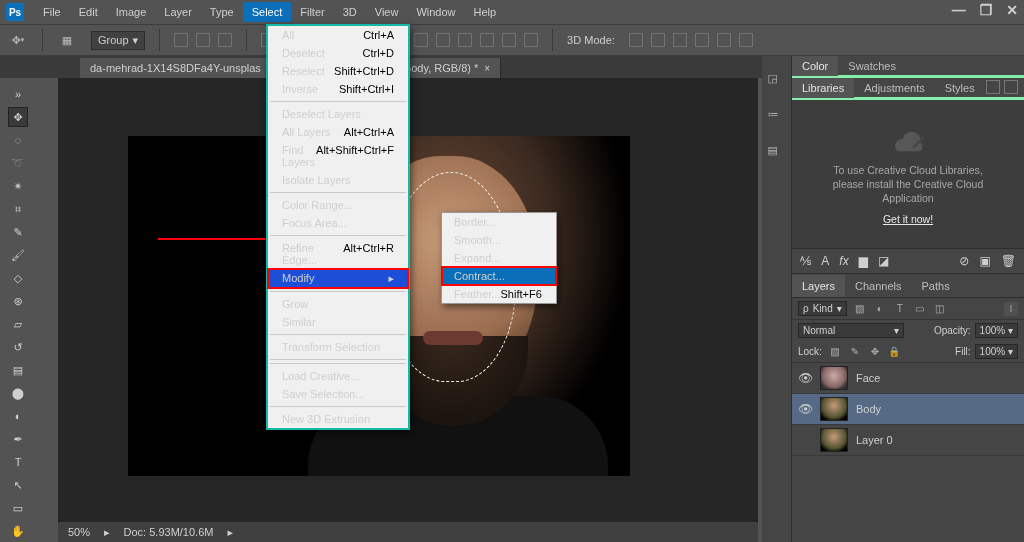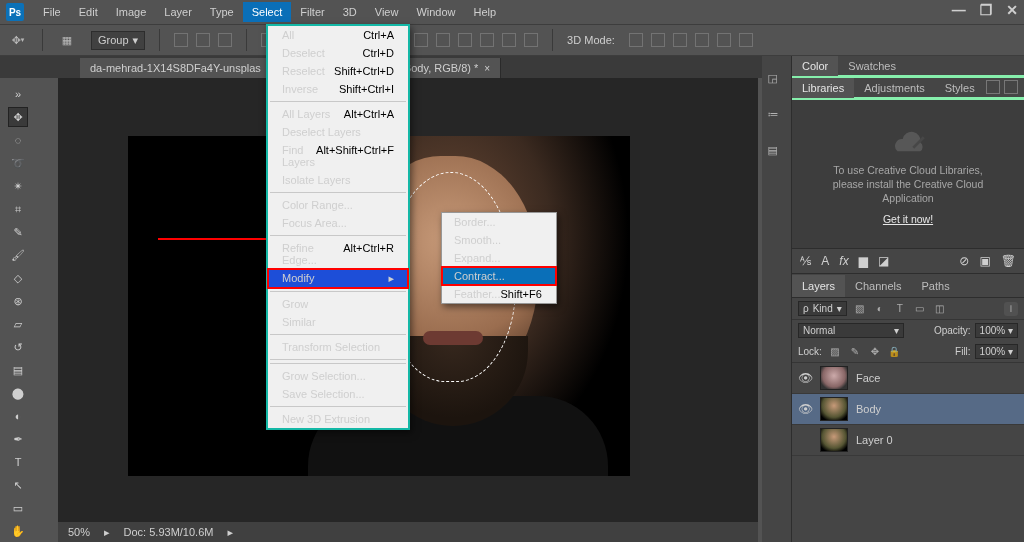--- a/index.html
+++ b/index.html
@@ -220,25 +220,25 @@
     <div class="ditem disabled">
       <span class="lab">Reselect</span>
       <span class="sc">Shift+Ctrl+D</span>
     </div>
     <div class="ditem">
       <span class="lab">Inverse</span>
       <span class="sc">Shift+Ctrl+I</span>
     </div>
     <div class="sep"></div>
     <div class="ditem">
+      <span class="lab">Deselect Layers</span>
+    </div>
+    <div class="ditem">
       <span class="lab">All Layers</span>
       <span class="sc">Alt+Ctrl+A</span>
-    </div>
-    <div class="ditem">
-      <span class="lab">Deselect Layers</span>
     </div>
     <div class="ditem">
       <span class="lab">Find Layers</span>
       <span class="sc">Alt+Shift+Ctrl+F</span>
     </div>
     <div class="ditem">
       <span class="lab">Isolate Layers</span>
     </div>
     <div class="sep"></div>
     <div class="ditem">
@@ -263,21 +263,21 @@
     <div class="ditem">
       <span class="lab">Similar</span>
     </div>
     <div class="sep"></div>
     <div class="ditem">
       <span class="lab">Transform Selection</span>
     </div>
     <div class="sep"></div>
     <div class="sep"></div>
     <div class="ditem">
-      <span class="lab">Grow Selection...</span>
+      <span class="lab">Load Creative...</span>
     </div>
     <div class="ditem">
       <span class="lab">Save Selection...</span>
     </div>
     <div class="sep"></div>
     <div class="ditem">
       <span class="lab">New 3D Extrusion</span>
     </div>
   </div>
 

